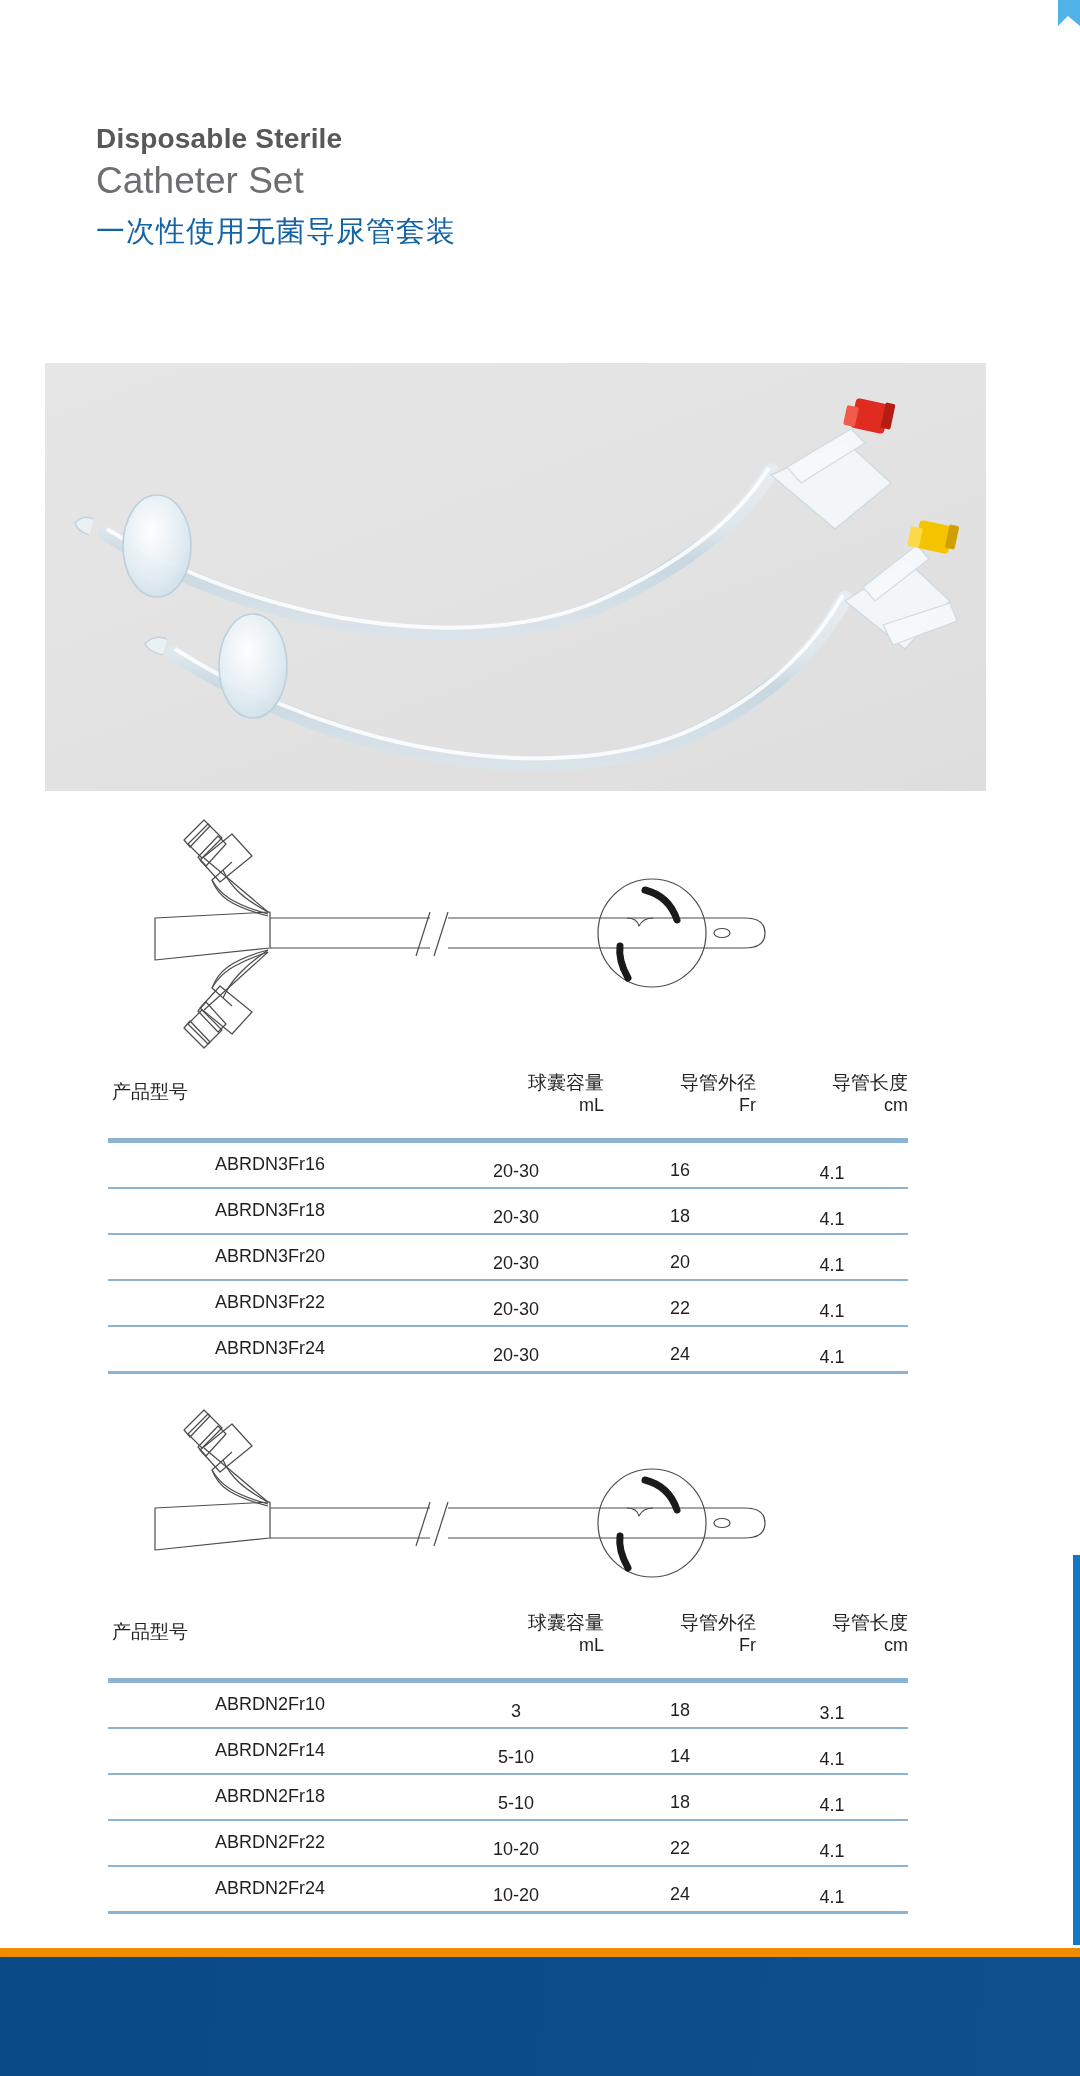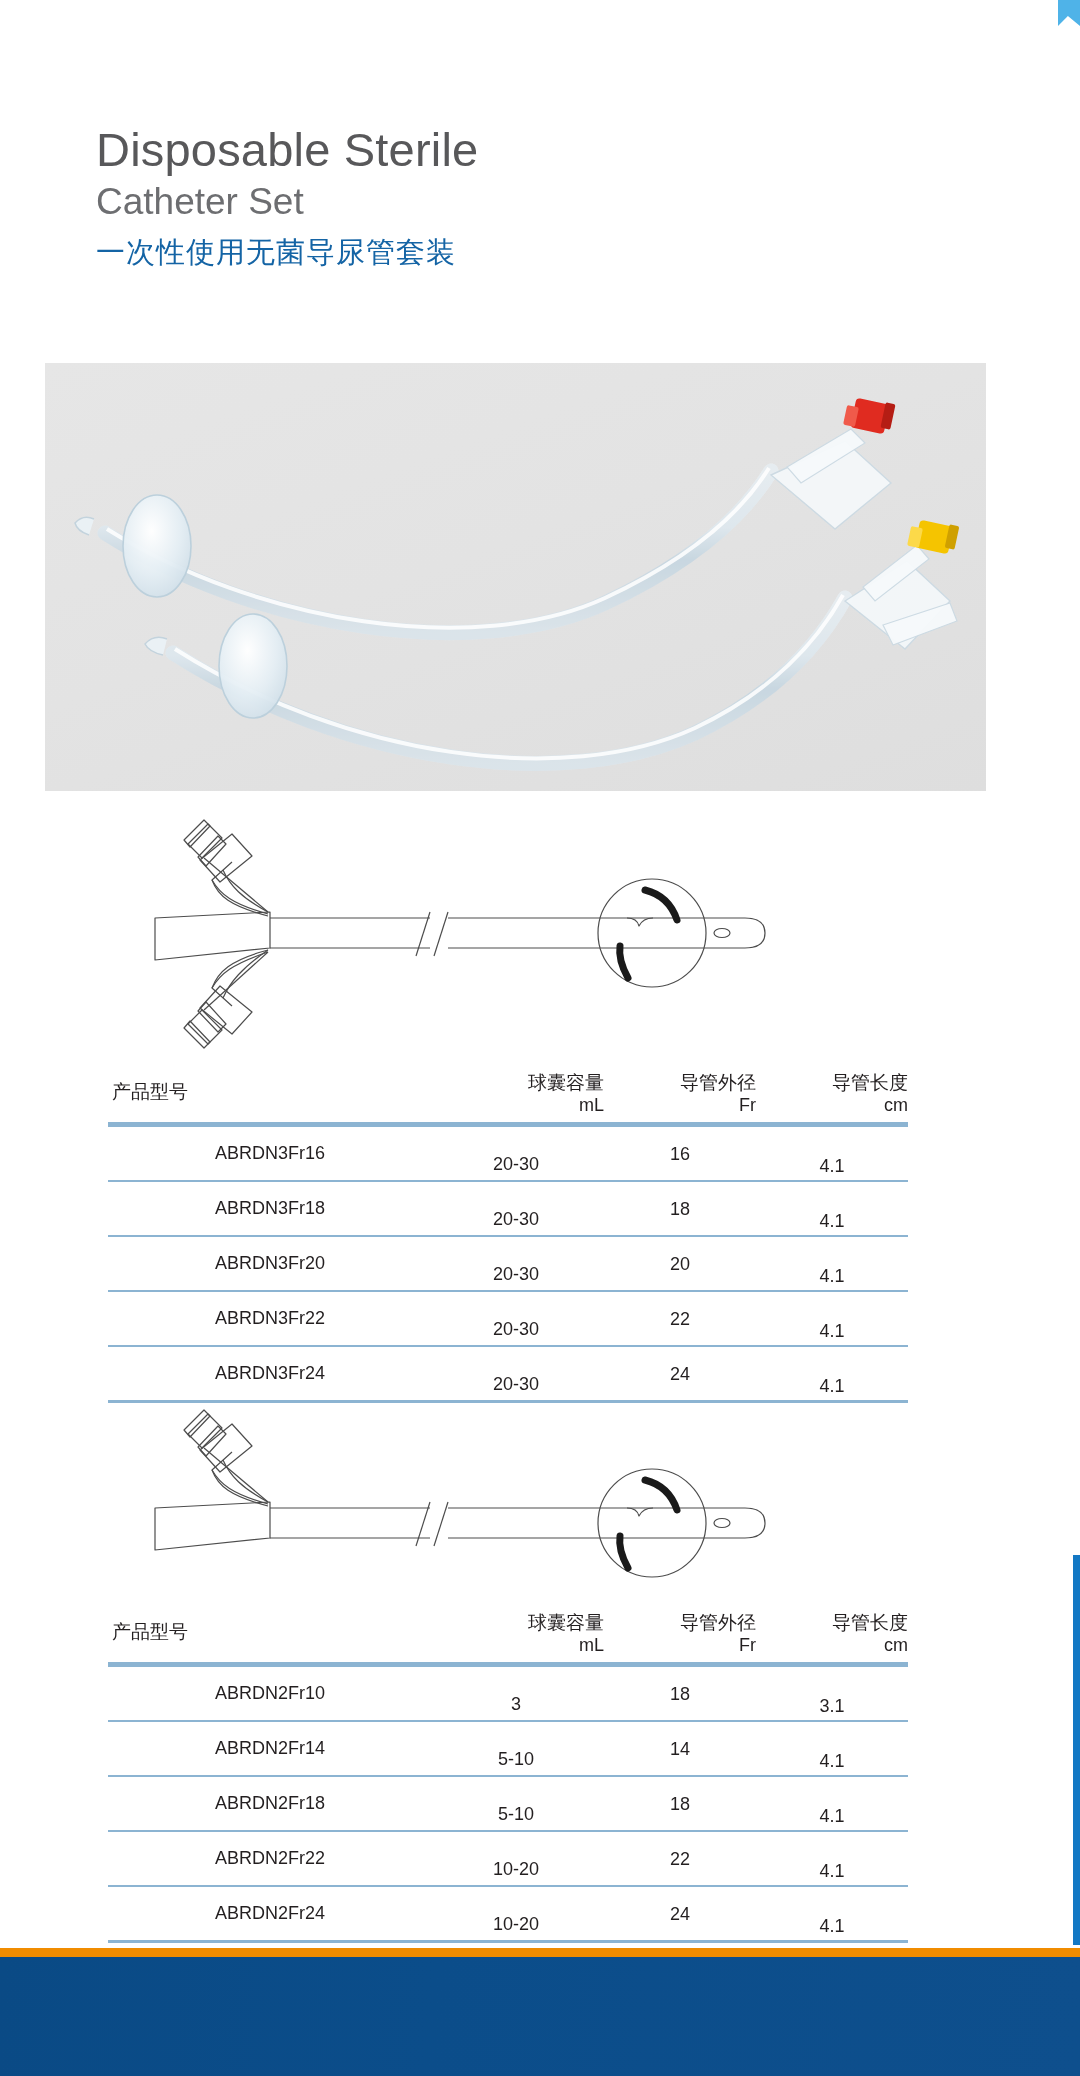--- a/index.html
+++ b/index.html
@@ -23,21 +23,21 @@
   
   .edge-bar {
     position:absolute; right:0; top:1555px;
     width:7px; height:390px;
     background:#1378c4;
   }
 
   
   .titles { position:absolute; left:96px; top:124px; }
   .title-en-1 {
-    font-size:47px; font-weight:normal; color:#58585a;
+    font-size:28px; font-weight:bold; color:#58585a;
     letter-spacing:.2px; line-height:1.1;
   }
   .title-en-2 {
     font-size:37px; font-weight:normal; color:#6d6e71;
     line-height:1.18; margin-top:4px;
   }
   .title-cn {
     font-size:29px; color:#1464a5; line-height:1.25;
     margin-top:11px; letter-spacing:1px;
     font-family:"DejaVu Sans","Liberation Sans",sans-serif;
@@ -66,35 +66,35 @@
   table { border-collapse:collapse; width:100%; }
   th, td { padding:0; }
 
   .th-cn {
     font-size:19px; color:#231f20; font-weight:normal;
     font-family:"DejaVu Sans","Liberation Sans",sans-serif;
     line-height:1.28;
   }
   .th-unit { font-size:18px; color:#231f20; font-weight:normal; line-height:1.3; }
 
-  thead th { vertical-align:bottom; padding-bottom:4px; }
+  thead th { vertical-align:bottom; padding-bottom:20px; }
   thead th.col-model { text-align:left; padding-left:4px; vertical-align:bottom; }
   thead th.col-model .th-cn { display:block; padding-bottom:14px; }
   thead th.col-c { text-align:right; }
 
   .rule-top { height:5px; background:#8cb4d2; }
 
   tbody td {
     font-size:18px; color:#231f20;
     border-bottom:2px solid #8cb4d2;
     height:38px;
   }
   tbody td.c-model { text-align:center; padding-left:4px; }
   tbody td.c-balloon { text-align:center; vertical-align:bottom; padding-bottom:5px; }
-  tbody td.c-fr { text-align:center; vertical-align:bottom; padding-bottom:15px; }
+  tbody td.c-fr { text-align:center; vertical-align:bottom; padding-bottom:6px; }
   tbody td.c-len { text-align:center; vertical-align:bottom; padding-bottom:3px; }
   tbody tr:last-child td { border-bottom:3px solid #8cb4d2; }
 
   .col-w-model { width:40%; }
   .col-w-balloon { width:22%; }
   .col-w-fr { width:19%; }
   .col-w-len { width:19%; }
 
   
   .footer-orange {

